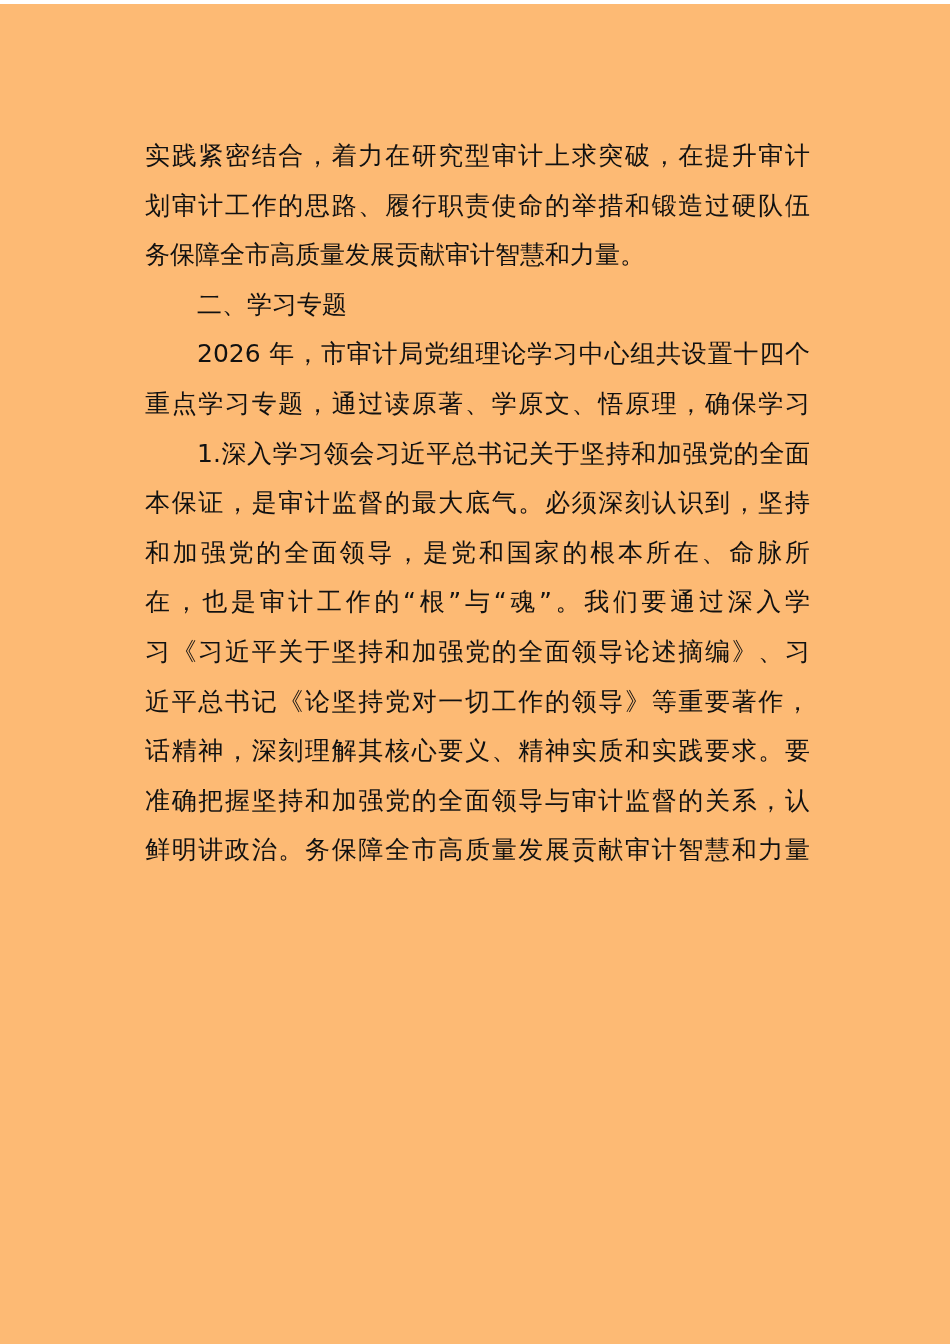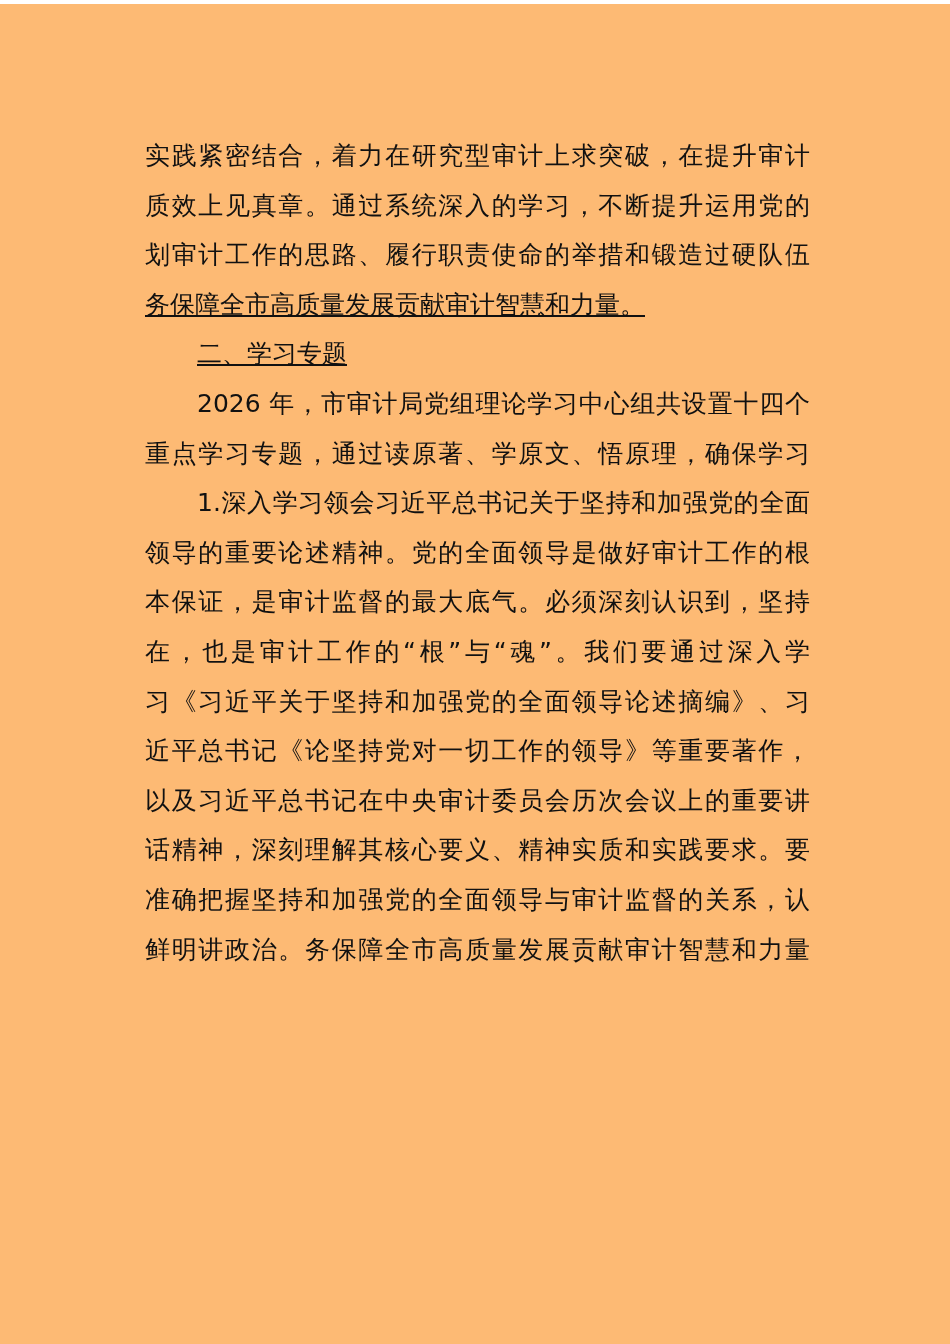--- a/index.html
+++ b/index.html
@@ -9,39 +9,37 @@
   .line {
     height: 49.6px;
     line-height: 49.6px;
     font-family: "DejaVu Sans", sans-serif;
     font-size: 25px;
     color: #111111;
     white-space: nowrap;
     text-align: justify;
     text-align-last: justify;
   }
-  .line.last { text-align-last: left; text-decoration: underline; }
+  .line.last { text-align-last: left; }
   .line.indent { padding-left: 52px; }
 </style>
 </head>
 <body>
 
 <div class="page">
   <div class="text-block">
     <div class="line">实践紧密结合，着力在研究型审计上求突破，在提升审计</div>
-    <div class="line">质效上见真章。通过系统深入的学习，不断提升运用党的</div>
     <div class="line">划审计工作的思路、履行职责使命的举措和锻造过硬队伍</div>
     <div class="line last">务保障全市高质量发展贡献审计智慧和力量。</div>
     <div class="line indent last">二、学习专题</div>
     <div class="line indent">2026 年，市审计局党组理论学习中心组共设置十四个</div>
     <div class="line">重点学习专题，通过读原著、学原文、悟原理，确保学习</div>
     <div class="line indent">1.深入学习领会习近平总书记关于坚持和加强党的全面</div>
-    <div class="line">领导的重要论述精神。党的全面领导是做好审计工作的根</div>
     <div class="line">本保证，是审计监督的最大底气。必须深刻认识到，坚持</div>
+    <div class="line">和加强党的全面领导，是党和国家的根本所在、命脉所</div>
     <div class="line">在，也是审计工作的“根”与“魂”。我们要通过深入学</div>
     <div class="line">习《习近平关于坚持和加强党的全面领导论述摘编》、习</div>
     <div class="line">近平总书记《论坚持党对一切工作的领导》等重要著作，</div>
-    <div class="line">以及习近平总书记在中央审计委员会历次会议上的重要讲</div>
     <div class="line">话精神，深刻理解其核心要义、精神实质和实践要求。要</div>
     <div class="line">准确把握坚持和加强党的全面领导与审计监督的关系，认</div>
     <div class="line">鲜明讲政治。务保障全市高质量发展贡献审计智慧和力量</div>
   </div>
 </div>
 
 </body></html>

